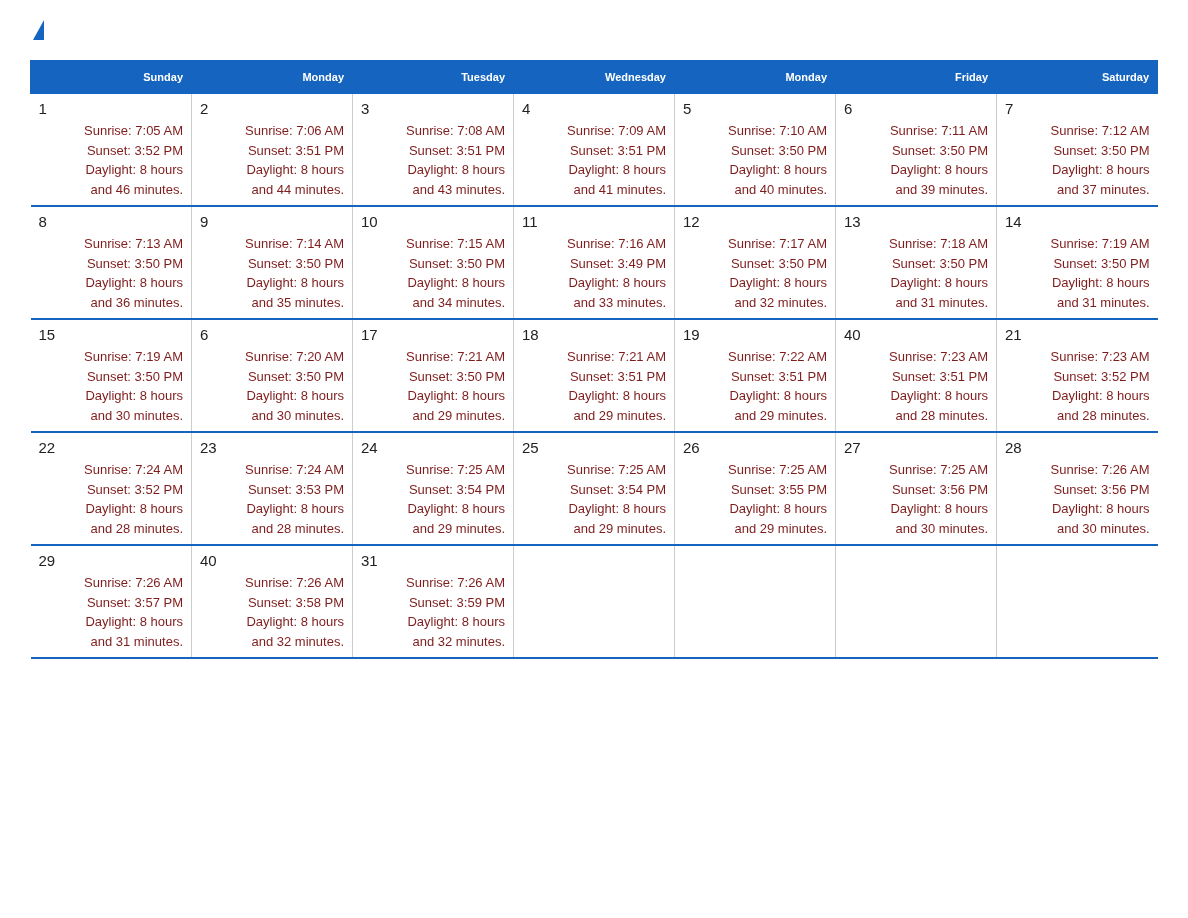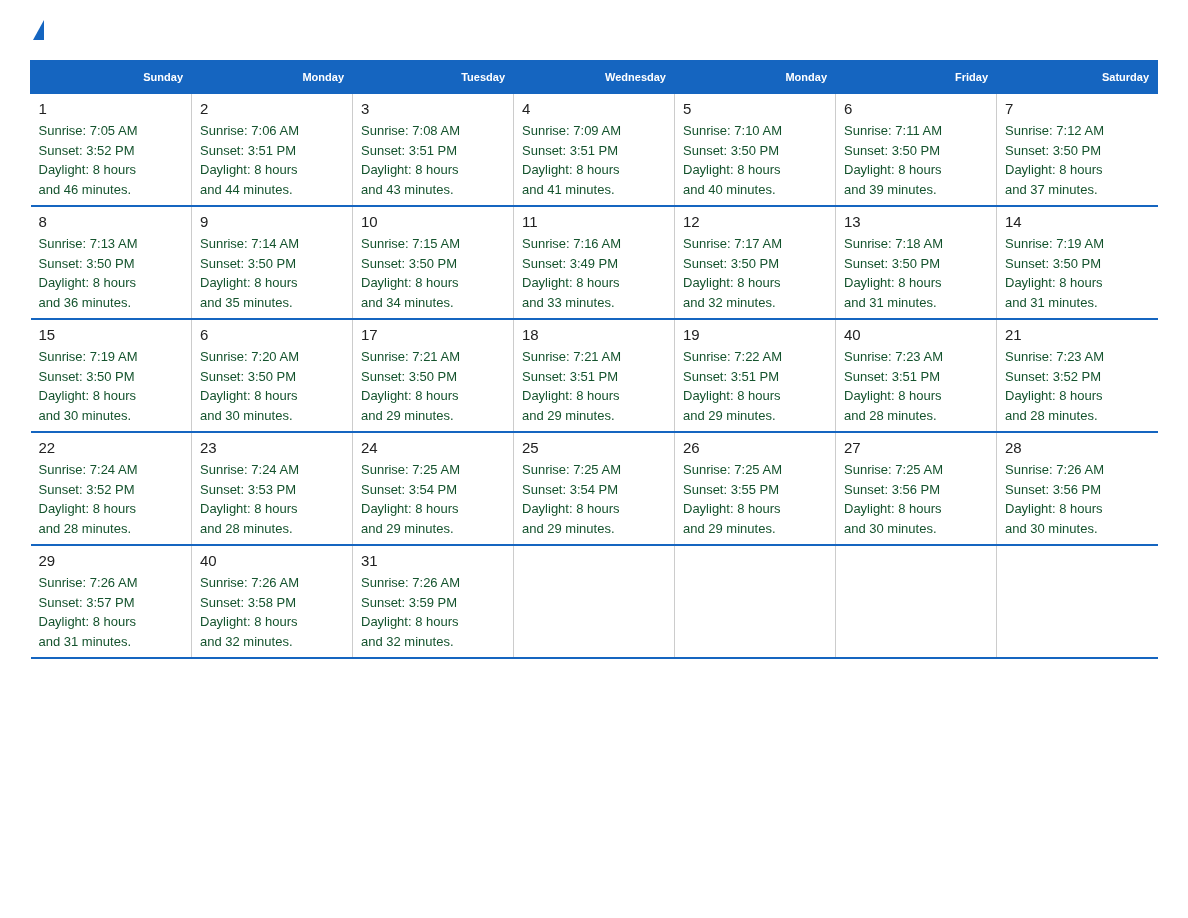--- a/index.html
+++ b/index.html
@@ -59,21 +59,22 @@
     }
     .day-num {
       font-size: 15px;
       font-weight: normal;
       display: block;
       margin-bottom: 4px;
     }
     .day-info {
       font-size: 13px;
       line-height: 1.5;
-      color: #14532d;
+      color: #7f1d1d;
+      text-align: right;
     }
     .empty-cell {
       background: #fff;
     }
     
     .logo-container {
       display: flex;
       align-items: flex-end;
     }
     .logo-text-group {

